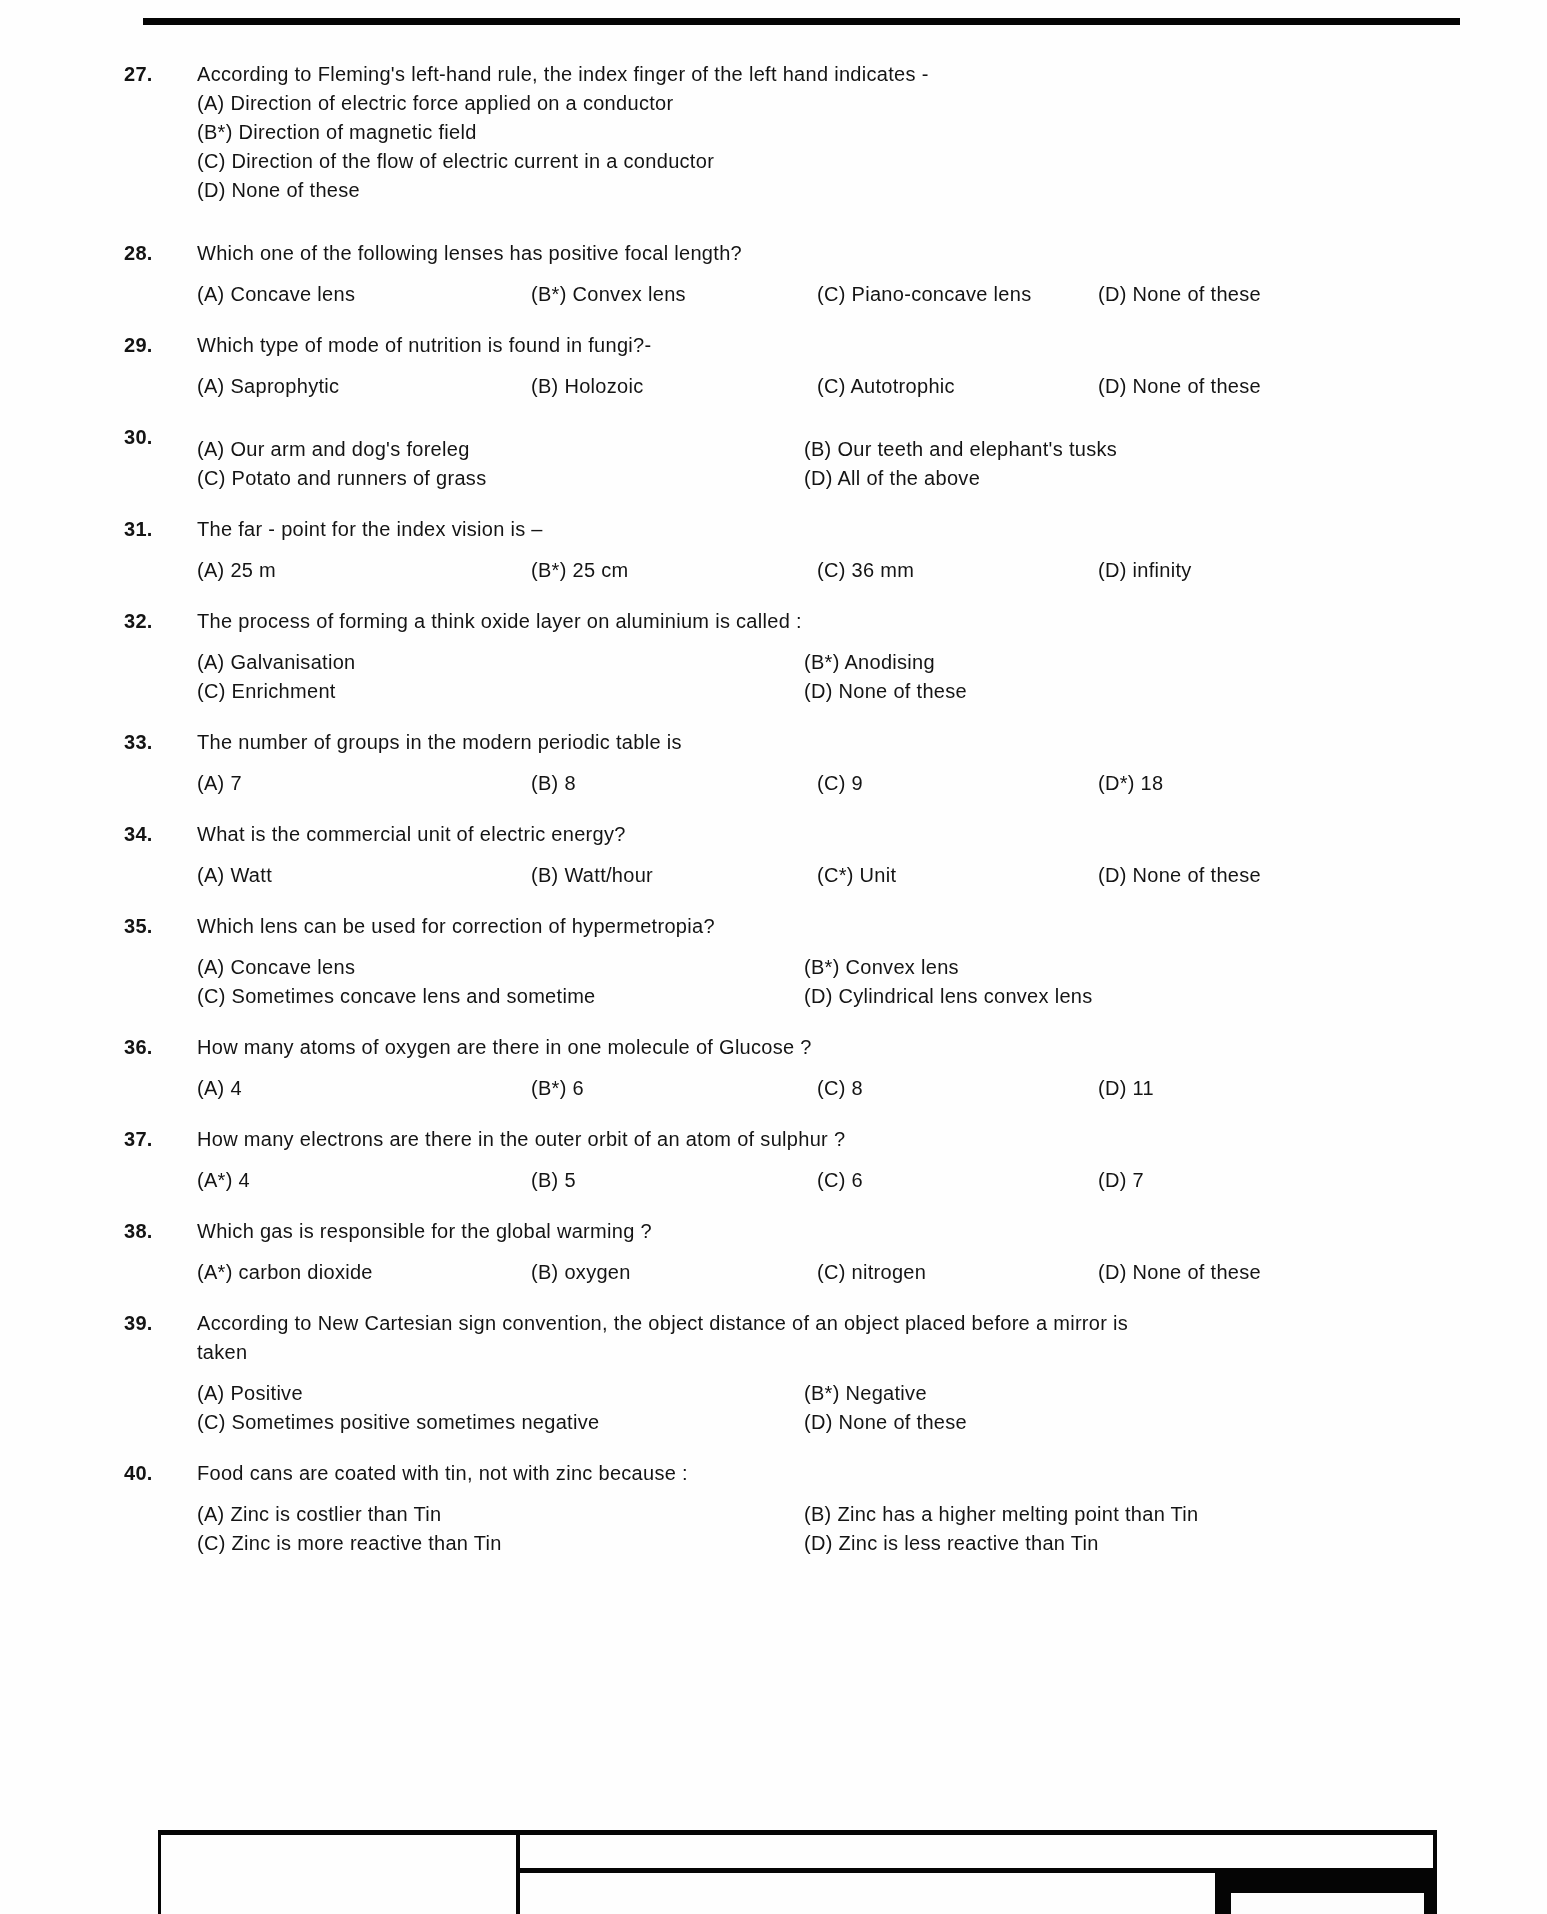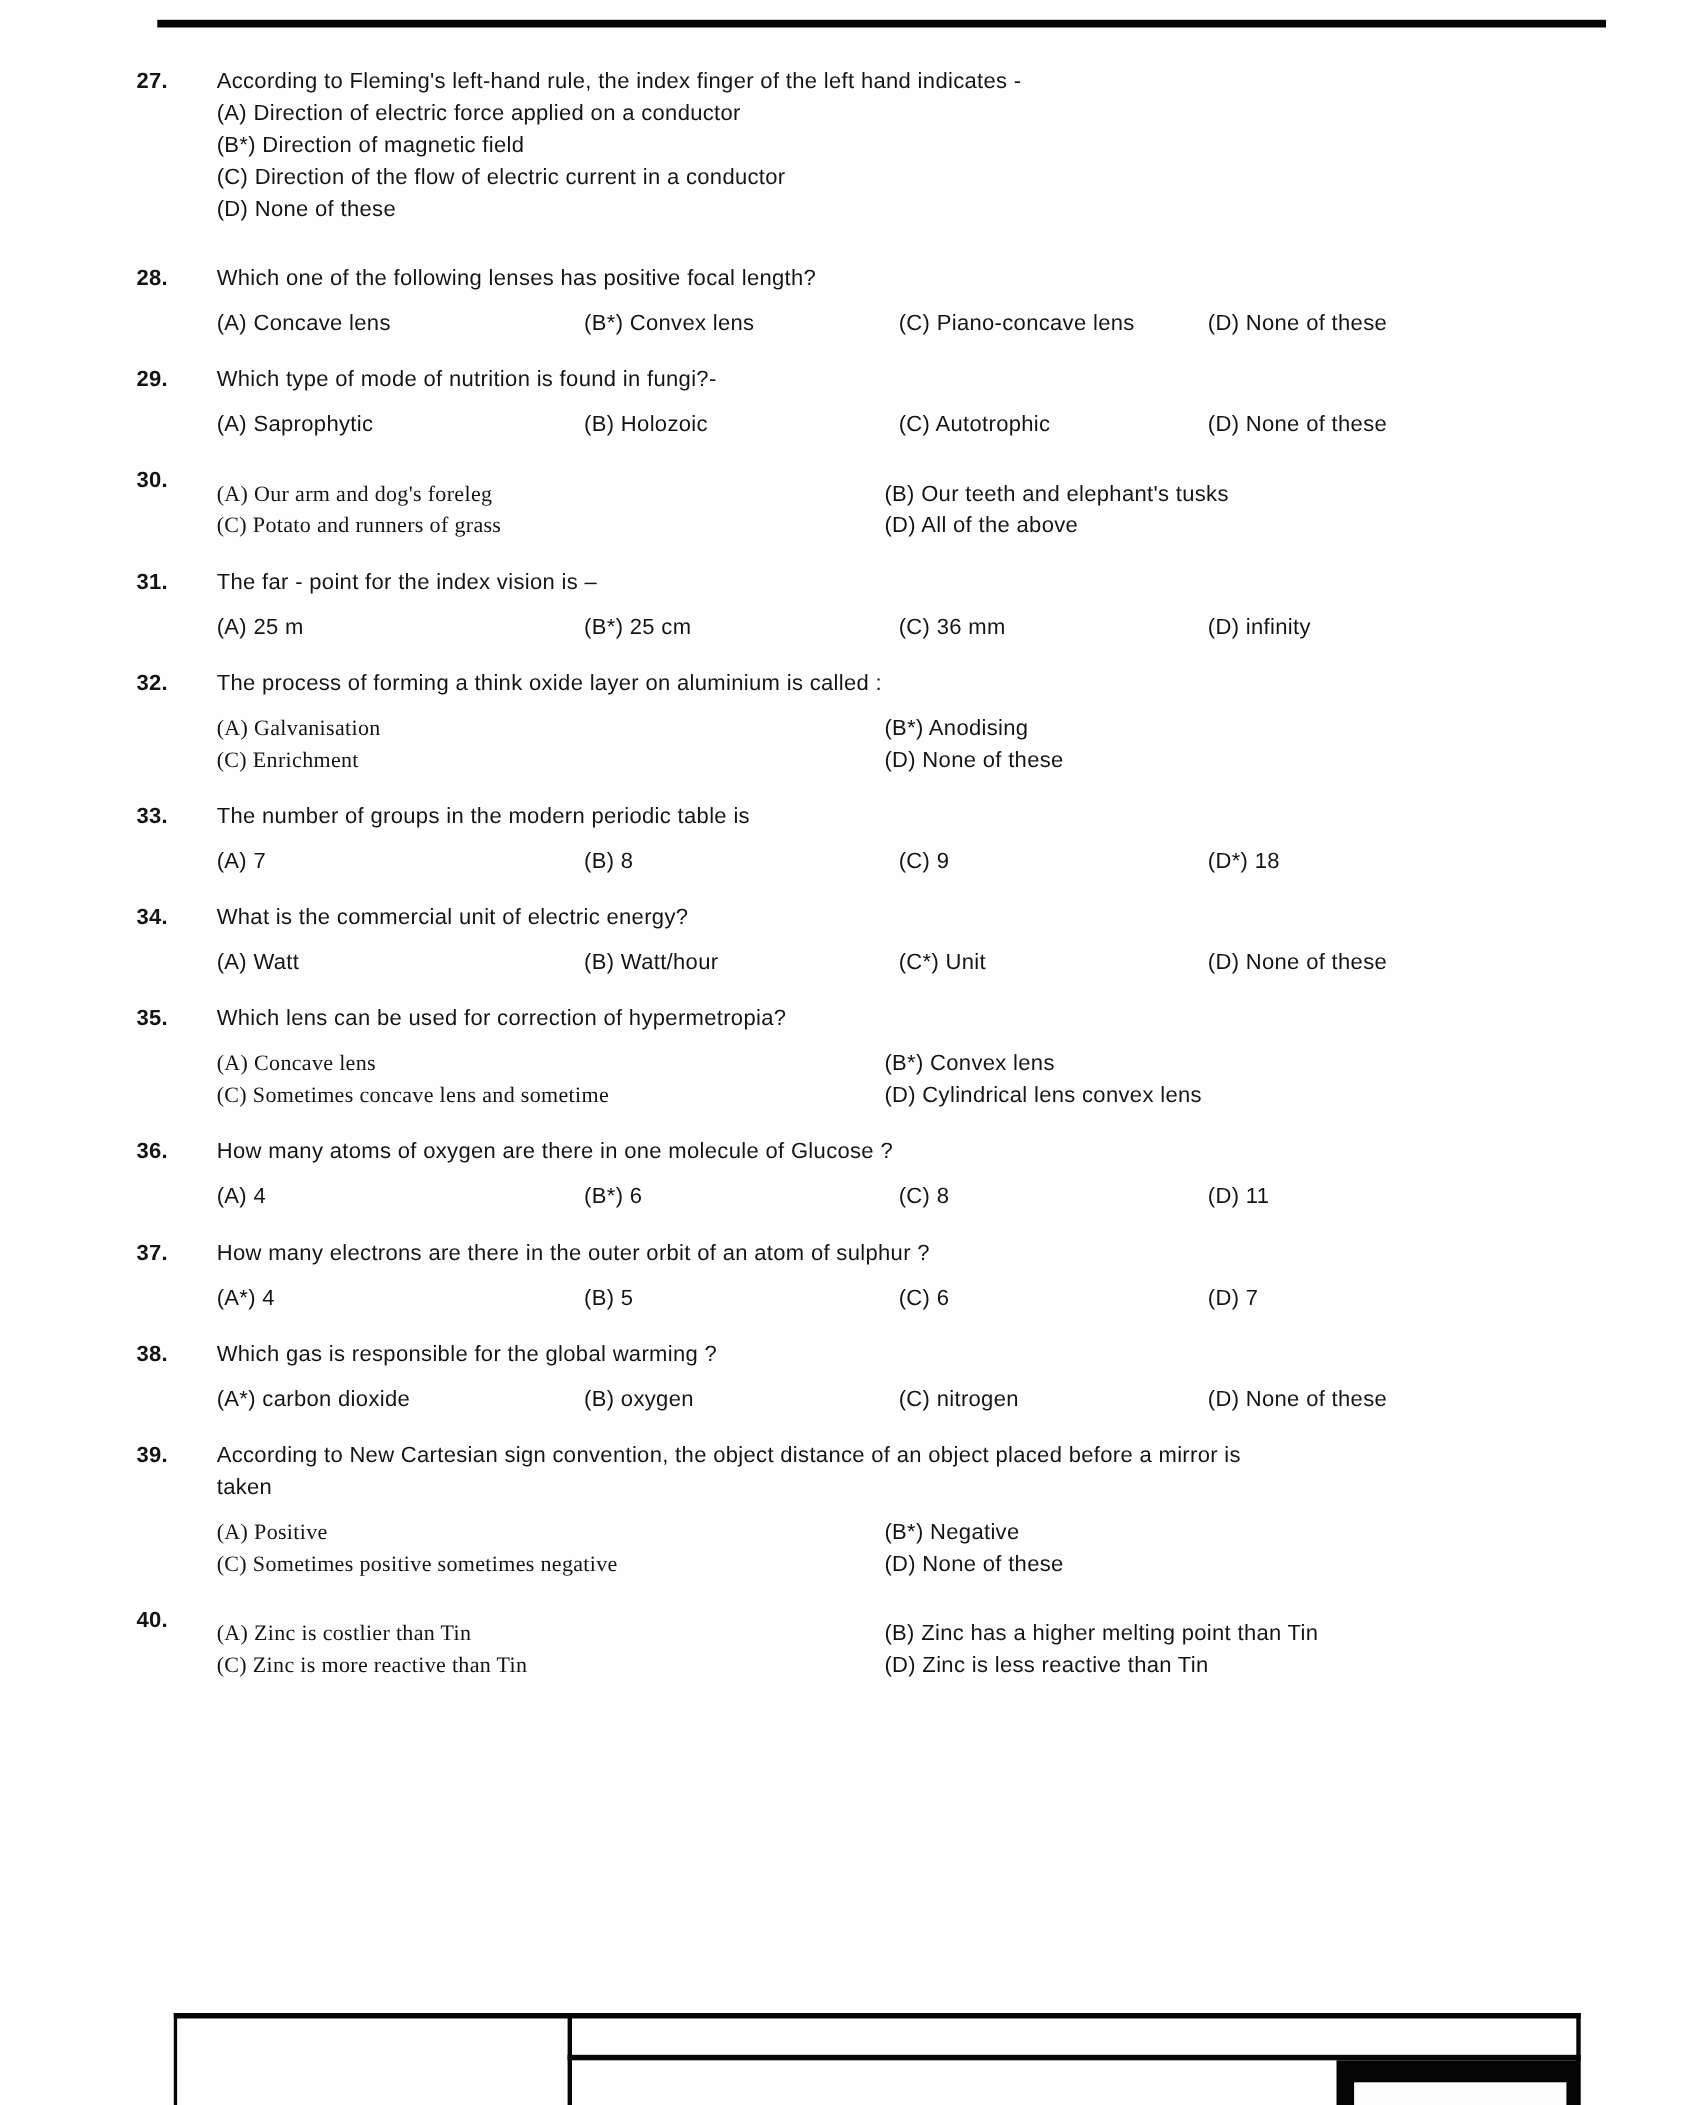--- a/index.html
+++ b/index.html
@@ -14,21 +14,21 @@
   .questions{position:absolute;left:0;top:60px;right:0;}
   .q{position:relative;margin:0 0 34px 0;padding-left:197px;min-height:29px;}
   .qnum{position:absolute;left:124px;top:0;font-weight:bold;line-height:29px;text-align:right;}
   .qline{line-height:29px;white-space:nowrap;}
   .optrow{position:relative;height:29px;line-height:29px;}
   .optrow span{position:absolute;top:12px;white-space:nowrap;}
   .four .c0{left:0;}
   .four .c1{left:334px;}
   .four .c2{left:620px;}
   .four .c3{left:901px;}
-  .two .p0{left:0;font-family:Liberation Serif, serif;}
+  .two .p0{left:0;}
   .two .p1{left:607px;}
   
   .ft{position:absolute;left:0;top:0;width:100%;height:100%;pointer-events:none;}
   .ft div{position:absolute;background:#050505;}
   .ft .top   {left:158px;top:1830px;width:1279px;height:5px;}
   .ft .leftv {left:158px;top:1830px;width:3px;height:84px;}
   .ft .midv  {left:516px;top:1830px;width:4px;height:84px;}
   .ft .row1b {left:516px;top:1868px;width:921px;height:5px;}
   .ft .rightv{left:1433px;top:1830px;width:4px;height:44px;}
   .ft .blk   {left:1215px;top:1873px;width:222px;height:41px;}
@@ -172,20 +172,21 @@
           <span class="p0">(A) Positive</span>
           <span class="p1">(B*) Negative</span>
         </div>
         <div class="optrow two">
           <span class="p0">(C) Sometimes positive sometimes negative</span>
           <span class="p1">(D) None of these</span>
         </div>
       </div>
       <div class="q">
         <div class="qnum">40.</div>
+        <div class="qline">Food cans are coated with tin, not with zinc because :</div>
         <div class="optrow two">
           <span class="p0">(A) Zinc is costlier than Tin</span>
           <span class="p1">(B) Zinc has a higher melting point than Tin</span>
         </div>
         <div class="optrow two">
           <span class="p0">(C) Zinc is more reactive than Tin</span>
           <span class="p1">(D) Zinc is less reactive than Tin</span>
         </div>
       </div>
     </div>

